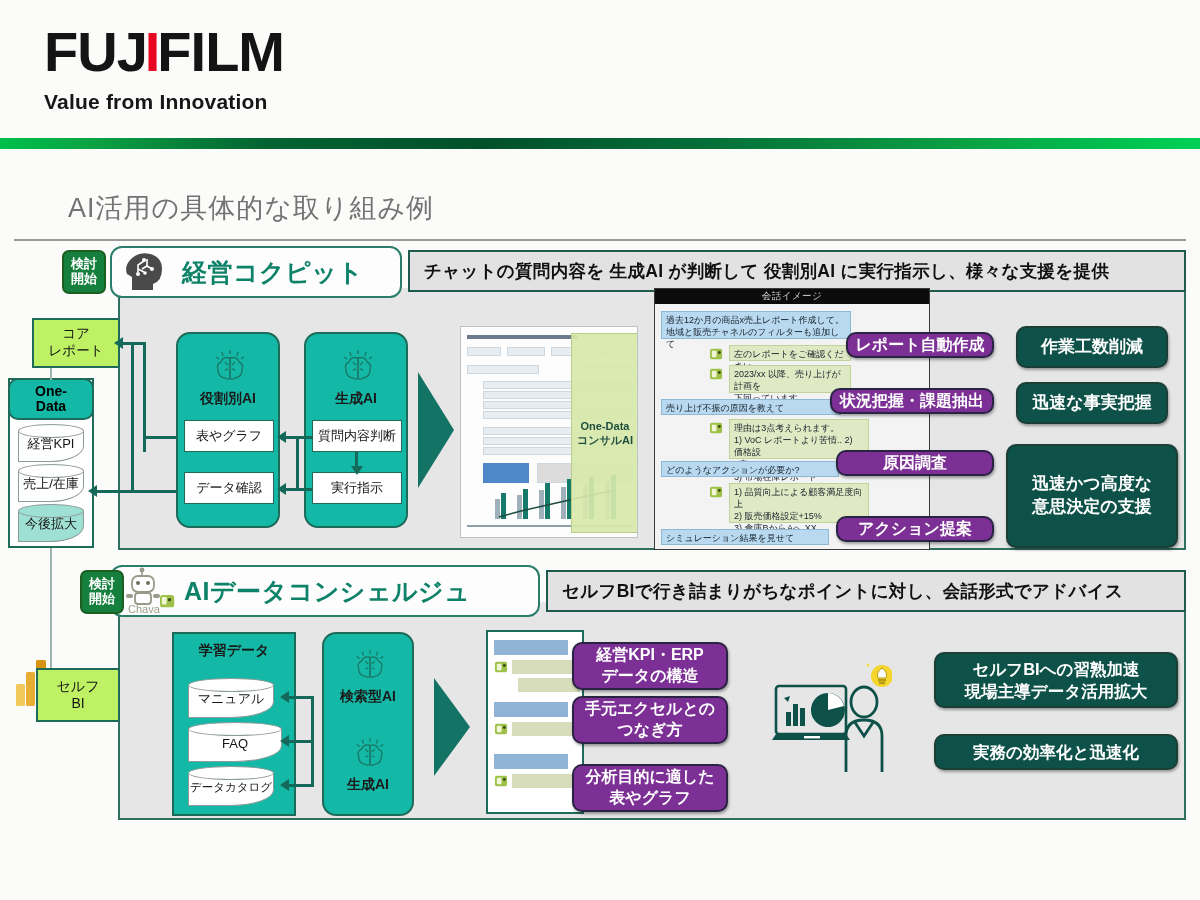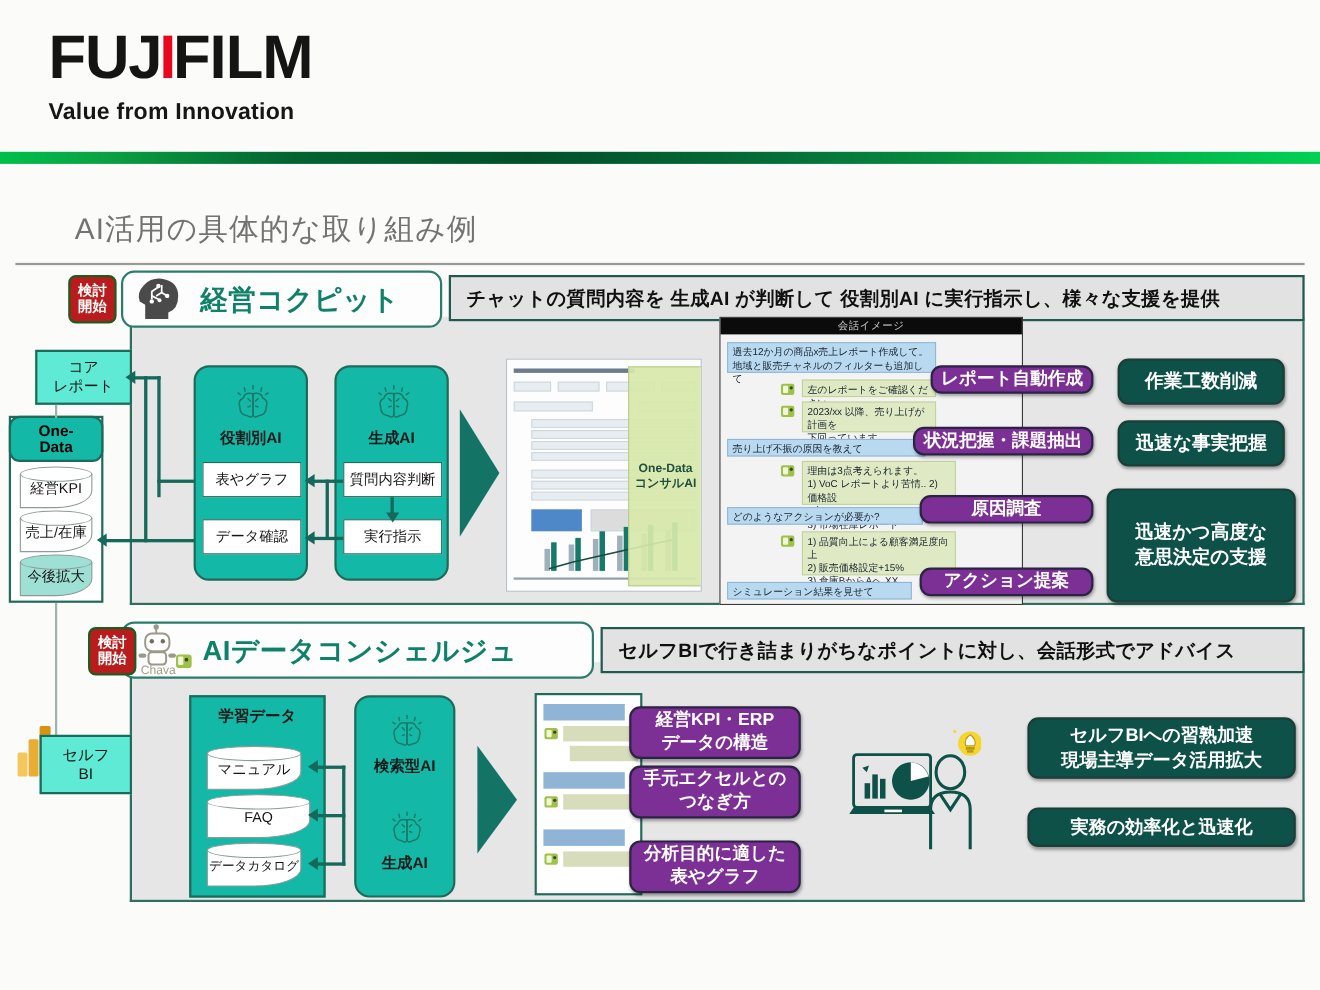--- a/index.html
+++ b/index.html
@@ -54,21 +54,21 @@
     position: absolute; border: 2px solid #1f5a4e; background: #e7e7e7;
   }
   .sec-tab {
     position: absolute; background: #fdfdfd; border: 2px solid #2a7d6b;
     border-radius: 12px; display: flex; align-items: center; z-index: 6;
   }
   .sec-tab-title {
     color: #0e8268; font-weight: 700; letter-spacing: .5px;
   }
   .badge-kentou {
-    position: absolute; z-index: 8; background: #b91c1c; color: #fff;
+    position: absolute; z-index: 8; background: #15803d; color: #fff;
     border: 2px solid #1b5e20; border-radius: 7px;
     font-size: 13px; font-weight: 700; line-height: 1.12;
     display: flex; flex-direction: column; align-items: center; justify-content: center;
     text-align: right;
   }
   .sec-headline {
     position: absolute; background: #e2e2e2; border: 2px solid #1f5a4e;
     display: flex; align-items: center; padding-left: 14px;
     font-size: 17.5px; font-weight: 700; color: #101010; letter-spacing: .3px;
   }
@@ -81,21 +81,21 @@
   .card-title {
     position: absolute; width: 100%; text-align: center;
     font-size: 14px; color: #1a1a1a; font-weight: 600;
   }
   .boxlabel {
     position: absolute; background: #fff; border: 1.6px solid #1f6a59;
     display: flex; align-items: center; justify-content: center;
     font-size: 13px; color: #141414; text-align: center; line-height: 1.2;
   }
   .plainbox {
-    position: absolute; background: #5eead4; border: 2px solid #1f6a59;
+    position: absolute; background: #bef264; border: 2px solid #1f6a59;
     display: flex; align-items: center; justify-content: center;
     text-align: center; font-size: 14px; color: #141414; line-height: 1.25;
   }
 
   
   .cyl { position: absolute; }
   .cyl .body {
     position: absolute; left: 0; right: 0; bottom: 0; top: 7px;
     background: #fff; border: 1.5px solid #8d9b98;
     border-radius: 0 0 50%/0 0 16px 16px;

